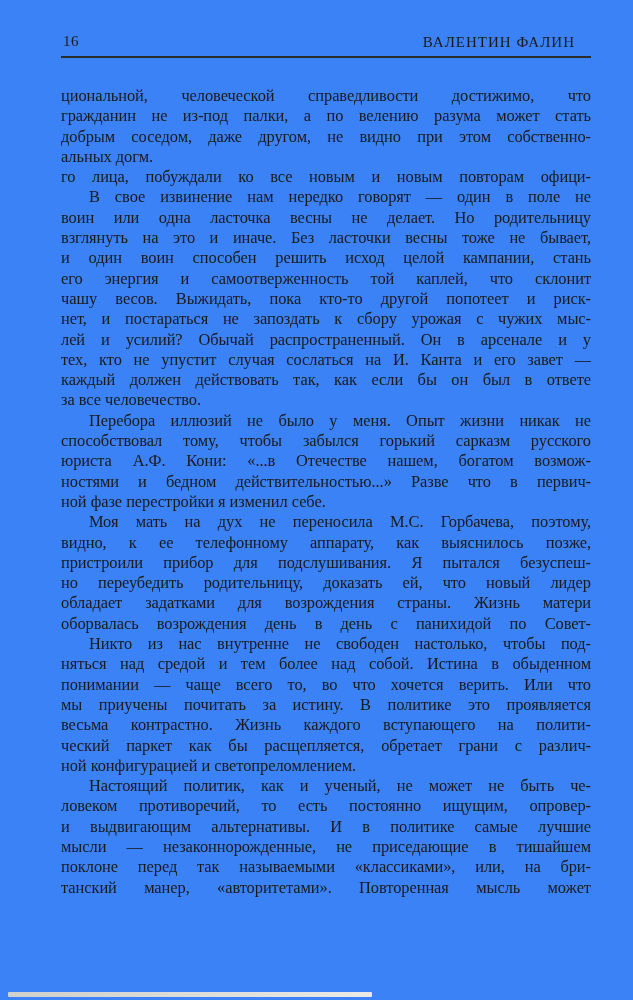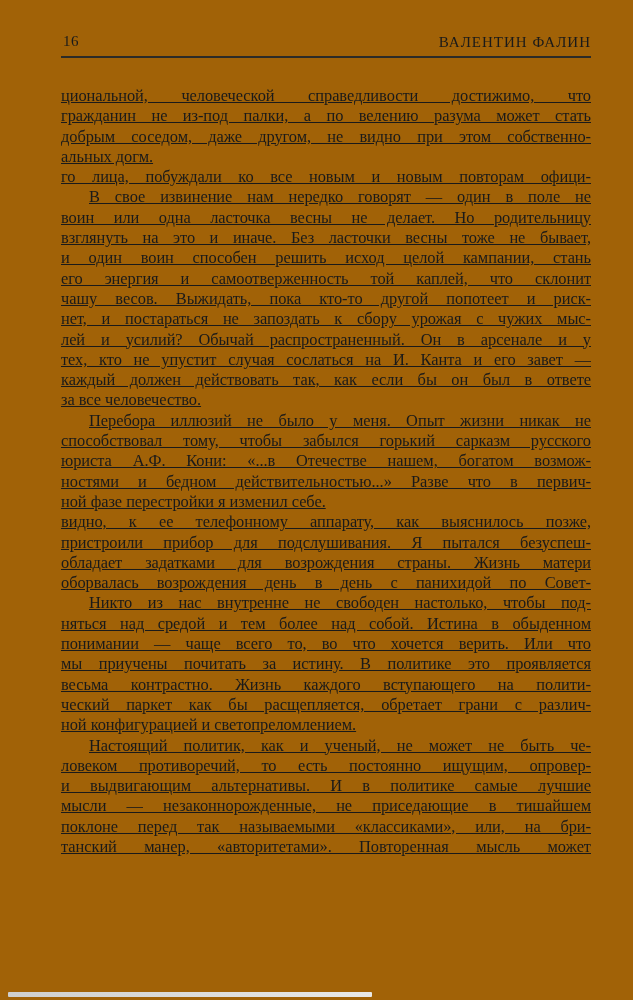--- a/index.html
+++ b/index.html
@@ -7,41 +7,41 @@
     padding: 0;
     width: 633px;
     height: 1000px;
     background: #f6f6f4;
     overflow: hidden;
   }
   .page {
     position: relative;
     width: 633px;
     height: 1000px;
-    background: #a16207;
+    background: #3b82f6;
     font-family: "Liberation Serif", "DejaVu Serif", serif;
     color: #1a1a1a;
   }
   .running-header {
     position: absolute;
     left: 61px;
     right: 42px;
     top: 33px;
     height: 22px;
   }
   .page-number {
     position: absolute;
     left: 2px;
     top: 0;
     font-size: 15px;
     letter-spacing: 0.5px;
   }
   .running-title {
     position: absolute;
-    right: 0;
+    right: 16px;
     top: 1px;
     font-size: 15px;
     letter-spacing: 1px;
   }
   .header-rule {
     position: absolute;
     left: 61px;
     right: 42px;
     top: 56px;
     height: 2px;
@@ -56,21 +56,20 @@
     overflow: hidden;
     font-size: 16.4px;
     line-height: 20.3px;
     letter-spacing: -0.05px;
   }
   .paragraph { margin: 0; }
   .line {
     text-align: justify;
     text-align-last: justify;
     white-space: normal;
-    text-decoration: underline;
   }
   .line.indented { text-indent: 28px; }
   .line.para-end { text-align-last: left; }
   .scan-artifact-bar {
     position: absolute;
     left: 8px;
     top: 992px;
     width: 364px;
     height: 5px;
     background: linear-gradient(to right, #cfcfcd, #e9e9e7);
@@ -111,22 +110,24 @@
         <div class="line para-end">за все человечество.</div>
       </div>
       <div class="paragraph">
         <div class="line indented">Перебора иллюзий не было у меня. Опыт жизни никак не</div>
         <div class="line">способствовал тому, чтобы забылся горький сарказм русского</div>
         <div class="line">юриста А.Ф. Кони: «...в Отечестве нашем, богатом возмож-</div>
         <div class="line">ностями и бедном действительностью...» Разве что в первич-</div>
         <div class="line para-end">ной фазе перестройки я изменил себе.</div>
       </div>
       <div class="paragraph">
+        <div class="line indented">Моя мать на дух не переносила М.С. Горбачева, поэтому,</div>
         <div class="line">видно, к ее телефонному аппарату, как выяснилось позже,</div>
         <div class="line">пристроили прибор для подслушивания. Я пытался безуспеш-</div>
+        <div class="line">но переубедить родительницу, доказать ей, что новый лидер</div>
         <div class="line">обладает задатками для возрождения страны. Жизнь матери</div>
         <div class="line">оборвалась возрождения день в день с панихидой по Совет-</div>
       </div>
       <div class="paragraph">
         <div class="line indented">Никто из нас внутренне не свободен настолько, чтобы под-</div>
         <div class="line">няться над средой и тем более над собой. Истина в обыденном</div>
         <div class="line">понимании — чаще всего то, во что хочется верить. Или что</div>
         <div class="line">мы приучены почитать за истину. В политике это проявляется</div>
         <div class="line">весьма контрастно. Жизнь каждого вступающего на полити-</div>
         <div class="line">ческий паркет как бы расщепляется, обретает грани с различ-</div>

